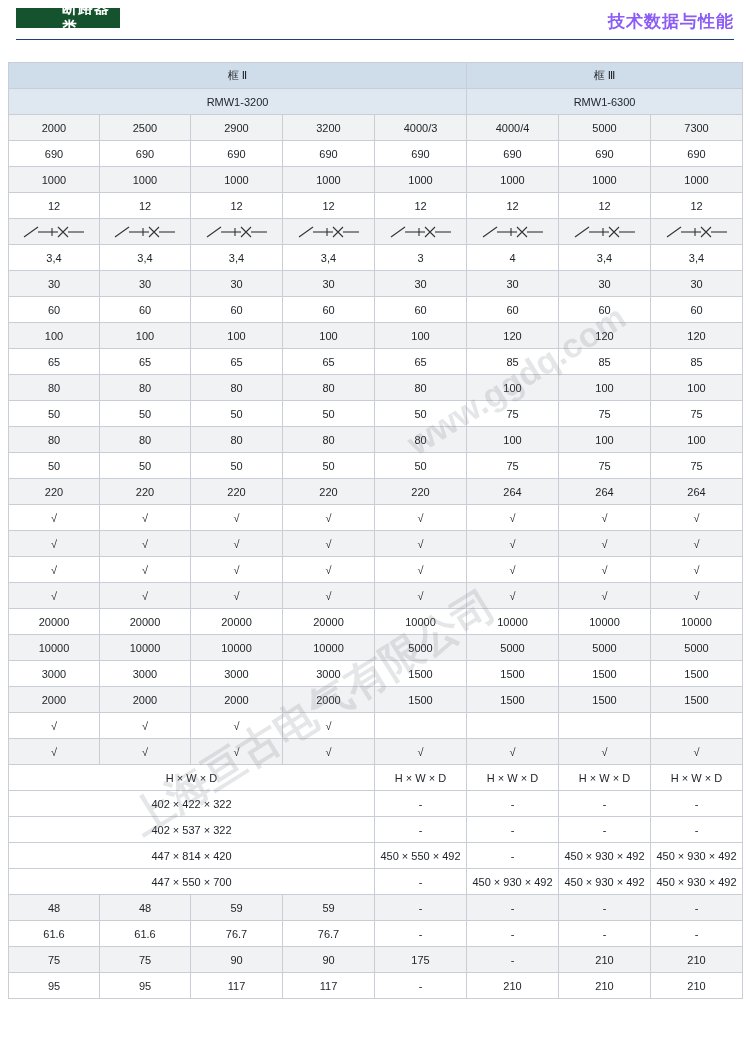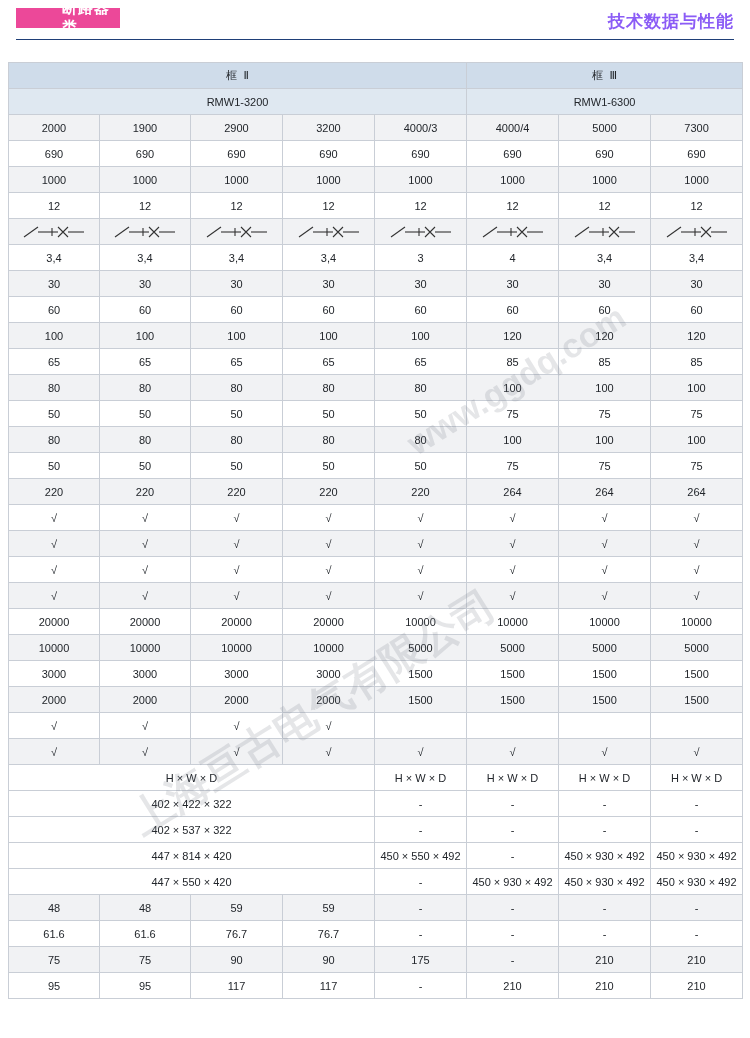--- a/index.html
+++ b/index.html
@@ -18,21 +18,21 @@
 
   
   .header {
     position: relative;
     height: 56px;
   }
   .cat-tab {
     position: absolute;
     left: 16px; top: 8px;
     width: 104px; height: 20px;
-    background: #ec4899;
+    background: #14532d;
     color: #ffffff;
     font-size: 15px;
     font-weight: bold;
     letter-spacing: 1px;
     display: flex;
     align-items: center;
     justify-content: center;
     padding-left: 46px;
   }
   .header-rule {
@@ -98,21 +98,20 @@
     height: 26px;
     font-weight: normal;
     white-space: nowrap;
   }
   .hdr-frame {
     background: #cfdcea;
     font-size: 14px;
     height: 30px;
     font-weight: normal;
     color: #1a2a3a;
-    font-family: Liberation Mono, monospace;
   }
   .hdr-model {
     background: #dfe8f1;
     font-size: 13px;
     height: 30px;
     font-weight: bold;
     color: #14202d;
   }
   .row-alt td { background: #f1f2f4; }
   .row-plain td { background: #ffffff; }
@@ -150,21 +149,21 @@
           <th class="hdr-frame" colspan="3">框 Ⅲ</th>
         </tr>
         <tr>
           <th class="hdr-model" colspan="5">RMW1-3200</th>
           <th class="hdr-model" colspan="3">RMW1-6300</th>
         </tr>
       </thead>
       <tbody id="spec-body">
           <tr class="row-alt">
             <td>2000</td>
-            <td>1900</td>
+            <td>2500</td>
             <td>2900</td>
             <td>3200</td>
             <td>4000/3</td>
             <td>4000/4</td>
             <td>5000</td>
             <td>7300</td>
           </tr>
           <tr class="row-plain">
             <td>690</td>
             <td>690</td>
@@ -483,21 +482,21 @@
             <td>-</td>
           </tr>
           <tr class="row-plain">
             <td colspan="4">447 × 814 × 420</td>
             <td class="tiny">450 × 550 × 492</td>
             <td>-</td>
             <td class="tiny">450 × 930 × 492</td>
             <td class="tiny">450 × 930 × 492</td>
           </tr>
           <tr class="row-plain">
-            <td colspan="4">447 × 550 × 420</td>
+            <td colspan="4">447 × 550 × 700</td>
             <td>-</td>
             <td class="tiny">450 × 930 × 492</td>
             <td class="tiny">450 × 930 × 492</td>
             <td class="tiny">450 × 930 × 492</td>
           </tr>
           <tr class="row-alt">
             <td>48</td>
             <td>48</td>
             <td>59</td>
             <td>59</td>

